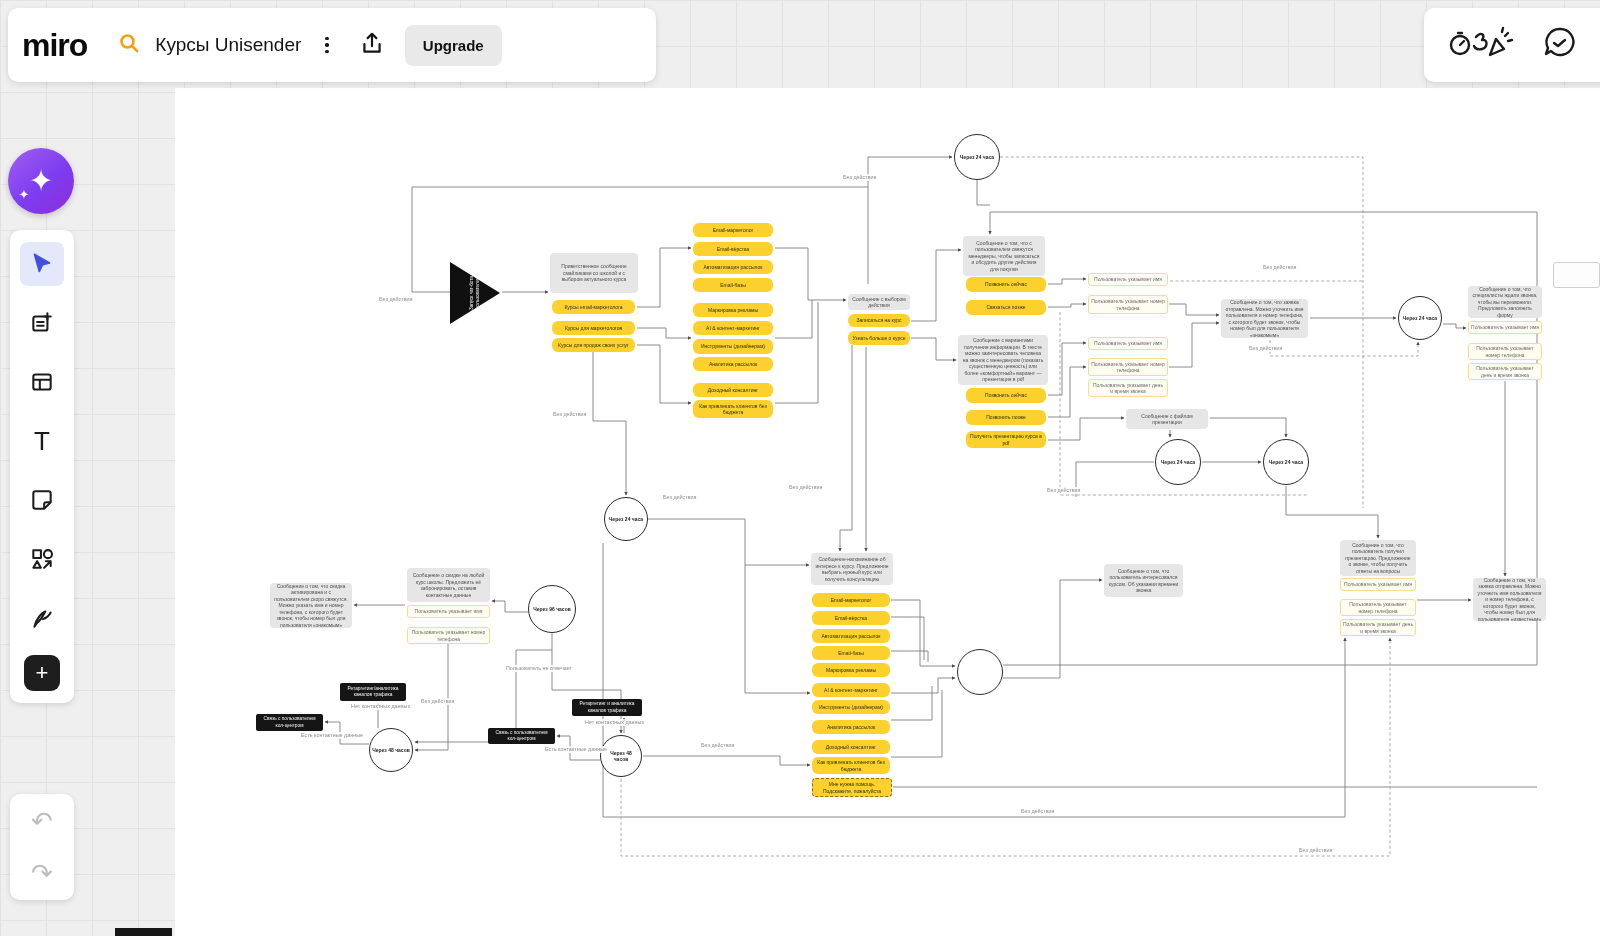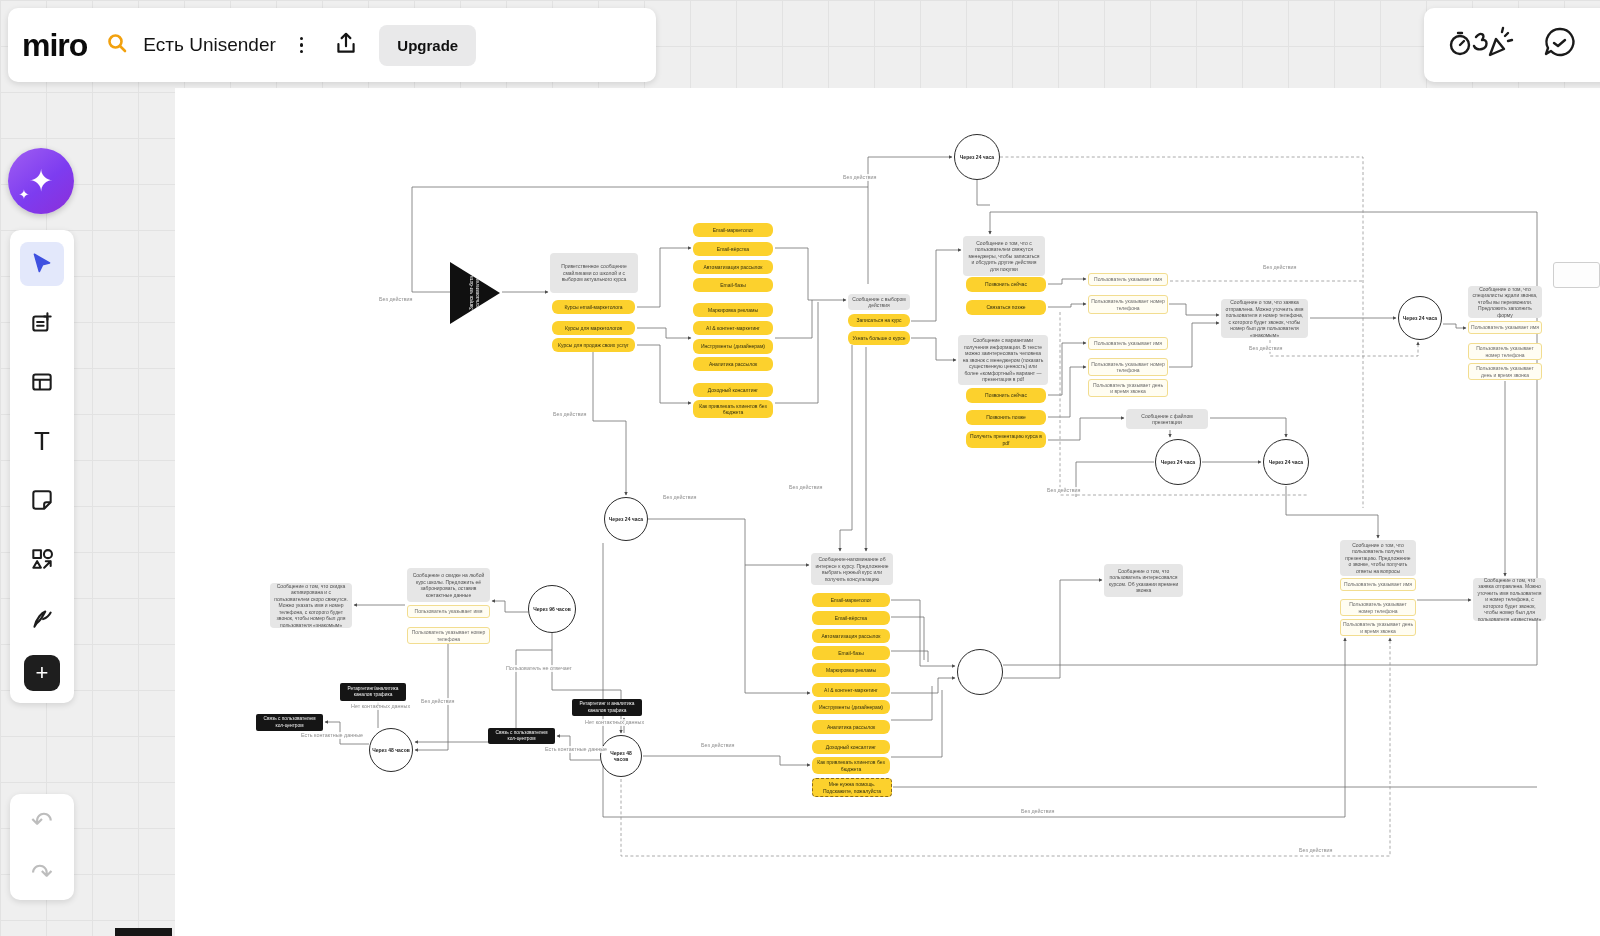--- a/index.html
+++ b/index.html
@@ -28,21 +28,21 @@
   .n.timer{background:#fff;border:1.4px solid #2b2b2b;border-radius:50%;font-size:5px;font-weight:700;color:#1d1d1d;padding:2px}
   .n.label{color:#8d8d8d;font-size:5.4px;white-space:nowrap;background:rgba(255,255,255,.85);padding:0 1px;overflow:visible}
   .n.start{clip-path:polygon(0 0,100% 50%,0 100%);background:#101010;color:#fff}
   .n.start span{writing-mode:vertical-rl;transform:rotate(180deg);font-size:4.6px;line-height:1.25}
   .n.cut{background:#fdfdfd;border:1px solid #cfcfcf;border-radius:3px}
 
   
   .chrome{position:absolute;z-index:10}
   .card{background:#fff;border-radius:10px;box-shadow:0 2px 6px rgba(0,0,0,.12)}
   #topbar{left:8px;top:8px;height:74px;width:648px;display:flex;align-items:center;padding:0 14px;box-sizing:border-box;gap:14px}
-  .miro-logo{font-size:32px;font-weight:700;color:#0b0b0b;letter-spacing:-1px;margin-right:4px}
+  .miro-logo{font-size:32px;font-weight:700;color:#0b0b0b;letter-spacing:-1px;margin-right:16px}
   .board-title{font-size:19px;color:#141414}
   .kebab{display:flex;flex-direction:column;gap:3px;padding:6px 10px;cursor:pointer}
   .kebab i{width:3.5px;height:3.5px;border-radius:50%;background:#141414}
   .upgrade-btn{background:#e9e9ea;border:none;border-radius:8px;font-family:inherit;
      font-size:15px;font-weight:700;color:#111;padding:12px 18px;cursor:pointer}
   #topright{left:1424px;top:8px;height:74px;width:200px;display:flex;align-items:center;gap:22px;padding:0 24px;box-sizing:border-box}
   #ai-btn{left:8px;top:148px;width:66px;height:66px;border-radius:50%;
      background:linear-gradient(140deg,#a05ef2 0%,#7d3cf0 55%,#8c2ed8 100%);
      display:flex;align-items:center;justify-content:center;box-shadow:0 2px 6px rgba(0,0,0,.2);cursor:pointer}
   #toolbar{left:10px;top:230px;width:64px;padding:12px 0;display:flex;flex-direction:column;align-items:center;gap:15px}
@@ -222,21 +222,21 @@
   </div>
 
 <div id="topbar" class="chrome card">
   <span class="miro-logo">miro</span>
   <span>
     <svg width="24" height="24" viewBox="0 0 24 24" fill="none" stroke="#f2a10e" stroke-width="2.6" stroke-linecap="round">
       <circle cx="10.5" cy="10.5" r="6"></circle>
         <path d="M15 15 L20 20"></path>
     </svg>
   </span>
-  <span class="board-title">Есть Unisender</span>
+  <span class="board-title">Курсы Unisender</span>
   <span class="kebab">
       <i></i>
       <i></i>
       <i></i>
     </span>
   <span style="margin:0 6px">
     <svg width="26" height="26" viewBox="0 0 24 24" fill="none" stroke="#141414" stroke-width="2" stroke-linecap="round" stroke-linejoin="round">
       <path d="M12 15 V4"></path>
         <path d="M8 7.5 L12 3.5 L16 7.5"></path>
         <path d="M5 13 V20 H19 V13"></path>

